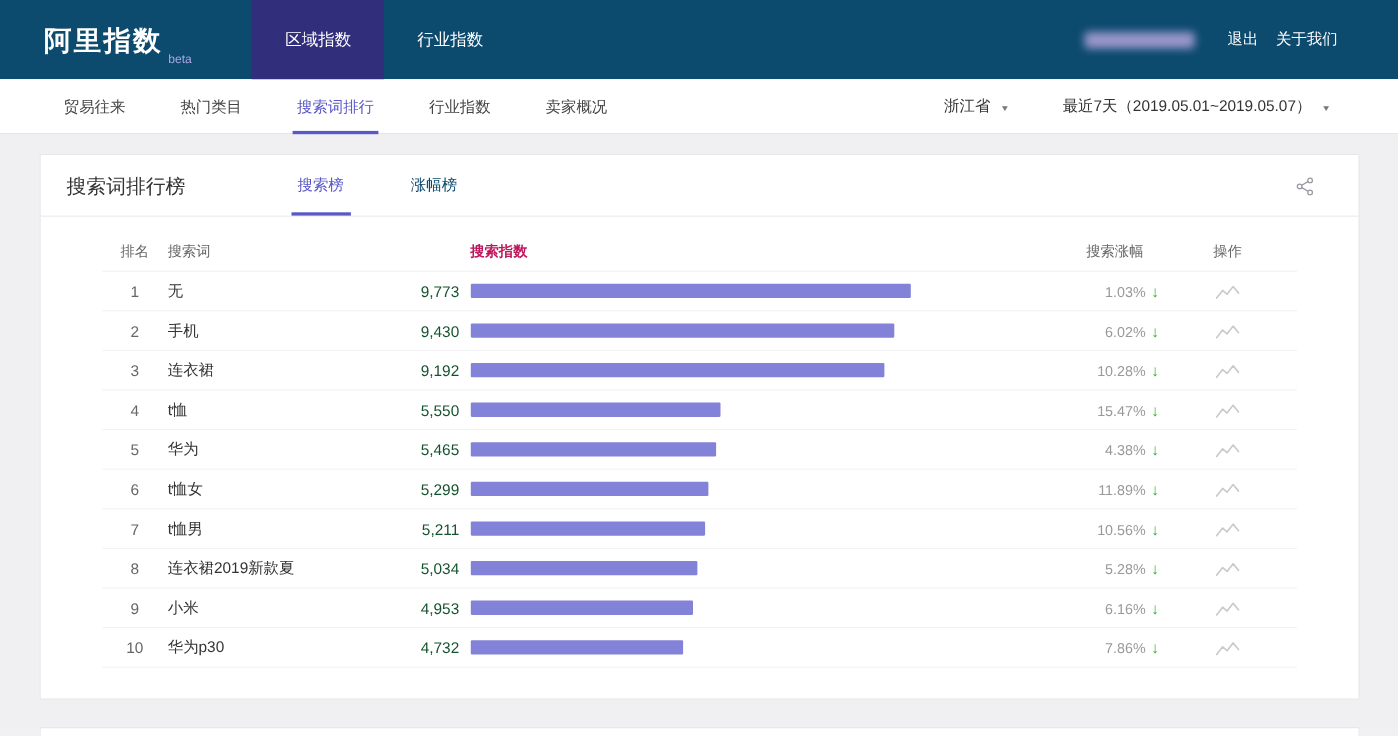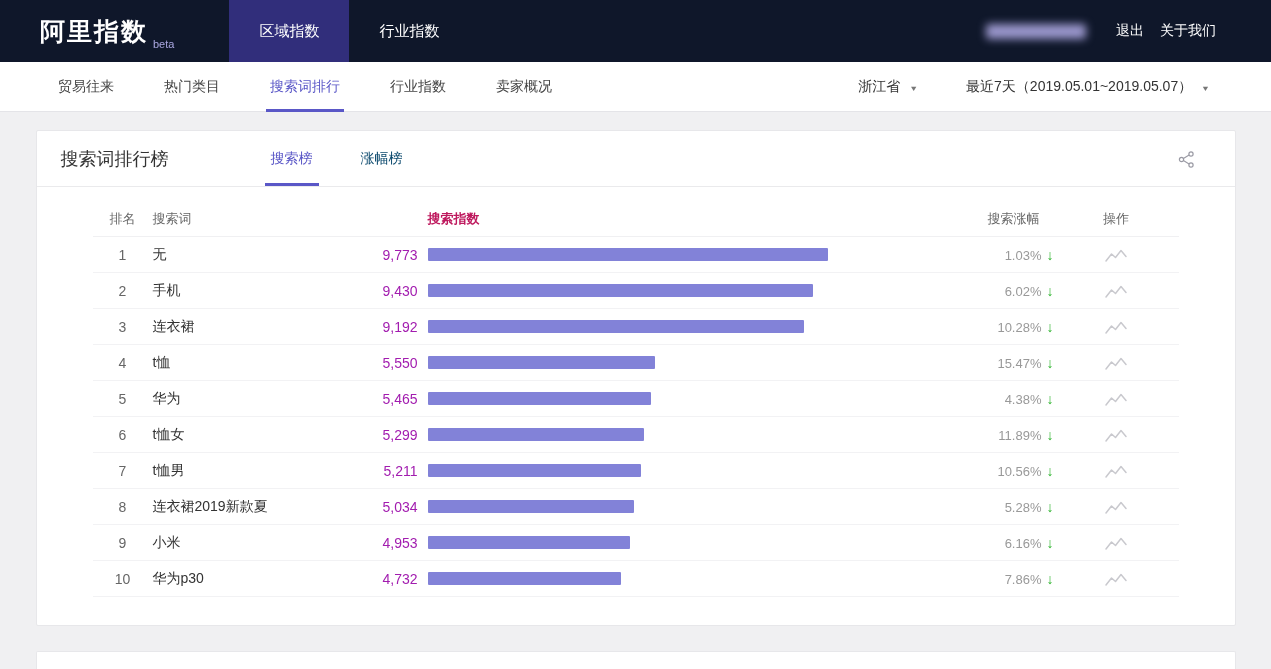--- a/index.html
+++ b/index.html
@@ -4,22 +4,22 @@
 <style>
   * { box-sizing: border-box; margin: 0; padding: 0; }
   html, body { width: 1271px; height: 669px; overflow: hidden; }
   body {
     background: #f0f0f2;
     font-family: "Liberation Sans", "DejaVu Sans", sans-serif;
     color: #333;
   }
   
   .topbar {
-    height: 62px;
-    background: #0f172a;
+    height: 72px;
+    background: #0c4a6e;
     display: flex;
     align-items: stretch;
     color: #fff;
   }
   .logo-wrap { display: flex; align-items: center; margin-left: 40px; cursor: pointer; }
   .logo { font-size: 25px; font-weight: bold; letter-spacing: 2px; }
   .logo-beta { font-size: 11px; color: #aaa7e0; margin-left: 5px; align-self: flex-end; margin-bottom: 12px; }
   .top-nav { display: flex; margin-left: 55px; }
   .top-nav-item {
     padding: 0 30px;
@@ -44,21 +44,20 @@
   }
   .subnav-item {
     margin: 0 25px;
     font-size: 14px;
     color: #444;
     height: 50px;
     line-height: 50px;
     position: relative;
     cursor: pointer;
     white-space: nowrap;
-    font-family: Liberation Mono, monospace;
   }
   .subnav-item.active { color: #5a57c7; }
   .subnav-item.active::after {
     content: '';
     position: absolute;
     left: -4px; right: -4px; bottom: 0;
     height: 3px;
     background: #5a57c7;
   }
   .subnav-right { margin-left: auto; display: flex; align-items: center; margin-right: 28px; font-size: 14px; color: #333; }
@@ -71,21 +70,21 @@
   .card { background: #fff; border: 1px solid #e7e7ea; border-radius: 2px; }
   .card-header {
     height: 56px;
     display: flex;
     align-items: stretch;
     border-bottom: 1px solid #eaeaec;
     padding: 0 24px;
     position: relative;
   }
   .card-title { font-size: 18px; color: #333; align-self: center; }
-  .card-tabs { display: flex; margin-left: 98px; }
+  .card-tabs { display: flex; margin-left: 98px; gap: 13px; }
   .card-tab {
     margin-right: 40px;
     font-size: 14px;
     color: #0c4a6e;
     display: flex;
     align-items: center;
     position: relative;
     cursor: pointer;
     padding: 0 4px;
   }
@@ -119,21 +118,21 @@
   .col-rank   { width: 60px; text-align: center; flex: none; }
   .col-keyword{ width: 180px; flex: none; }
   .col-index  { width: 85px; text-align: right; flex: none; }
   .col-bar    { flex: 1 1 auto; padding-left: 10px; }
   .col-change { width: 150px; text-align: right; flex: none; }
   .col-action { width: 125px; text-align: center; flex: none; }
   .thead .col-index-label { font-weight: bold; color: #be185d; }
   .thead .col-change { padding-right: 14px; }
   .cell-rank { color: #666; }
   .cell-keyword { color: #333; }
-  .cell-index { color: #a21caf; }
+  .cell-index { color: #14532d; }
   .bar-track { width: 400px; max-width: 100%; }
   .bar { height: 13px; background: #8282d8; border-radius: 1px; }
   .pct { color: #999; font-size: 13px; }
   .arrow { color: #2cb32c; font-weight: bold; margin-left: 5px; font-size: 14px; }
   .chart-icon { vertical-align: middle; cursor: pointer; }
 
   
   .card.partial { margin-top: 25px; height: 22px; border-bottom: none; border-radius: 2px 2px 0 0; }
 </style>
 </head>

